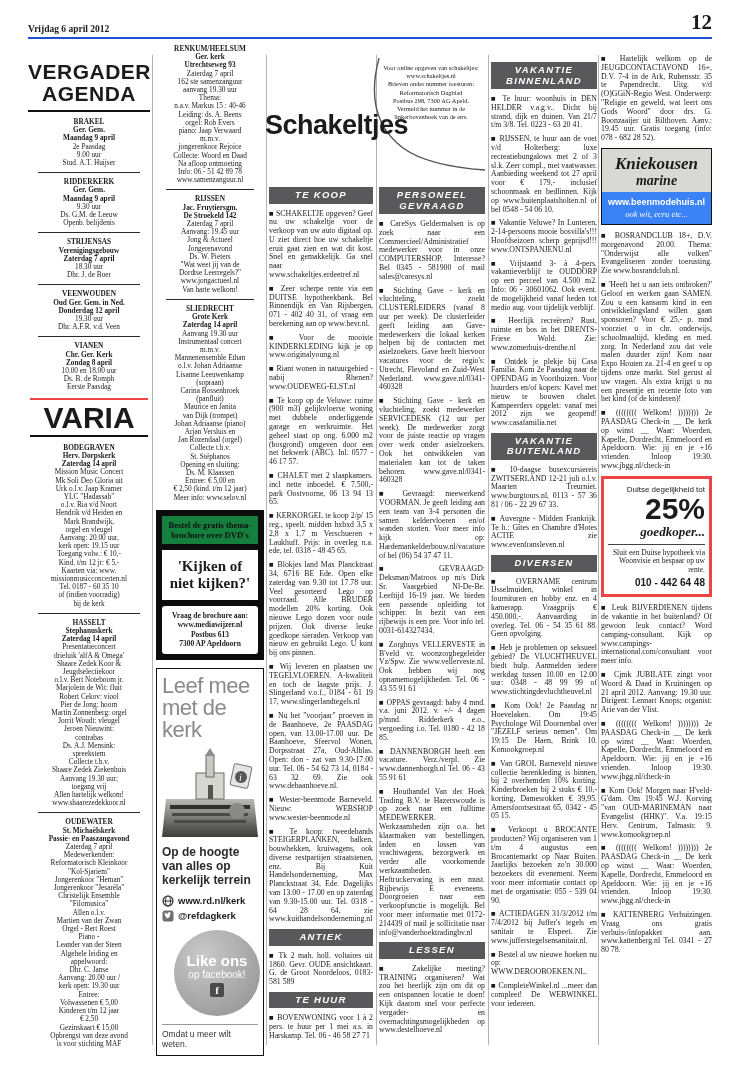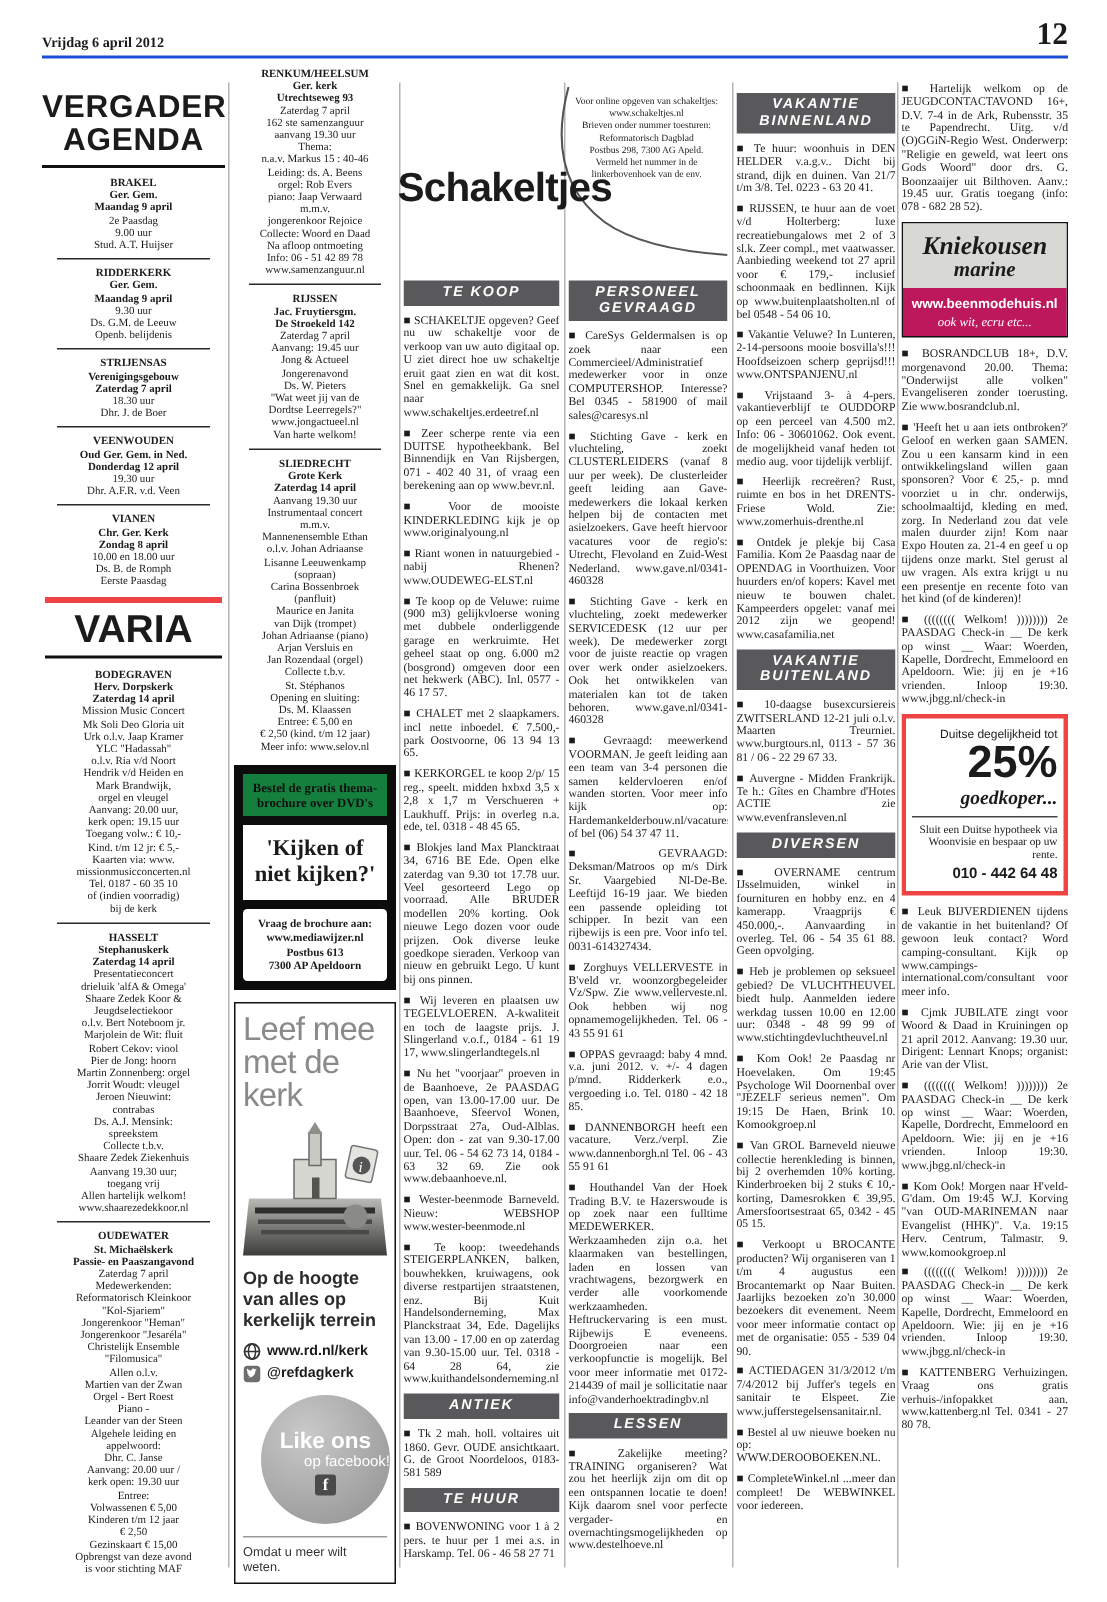--- a/index.html
+++ b/index.html
@@ -11,21 +11,21 @@
   .mh-paper{font:8.5px "Liberation Serif",serif;color:#333;}
   .mh-page{position:absolute;right:0;bottom:2px;font:bold 21px "Liberation Serif",serif;}
   
   .col{position:absolute;overflow:hidden;}
   .vline{position:absolute;top:55px;width:1px;background:#b4b4b0;height:990px;}
   
   .bigtitle{font-family:"Liberation Sans",sans-serif;font-weight:900;text-align:center;
             font-size:21px;line-height:22px;letter-spacing:.5px;padding:6px 0 5px;
             border-bottom:2px solid #111;margin-bottom:6px;}
   .variatitle{font-family:"Liberation Sans",sans-serif;font-weight:900;text-align:center;
-            font-size:26px;line-height:27px;border-top:4px solid #ef4444;border-bottom:2px solid #111;
+            font-size:30px;line-height:27px;border-top:2px solid #ef4444;border-bottom:2px solid #111;
             padding:4px 0;margin:6px 2px 7px;}
   .entry{text-align:center;font-size:7.3px;line-height:8.2px;margin:0 0 3px;}
   .entry .ehead{font-weight:bold;white-space:pre-line;}
   .entry .ebody{white-space:pre-line;}
   .sep{border:none;border-top:1px solid #2a2a2a;margin:5px 10px 5px;}
   
   .ad{font-size:7.8px;line-height:8.8px;text-align:justify;margin:0 0 5px;}
   .secbar{background:#59595c;color:#fff;text-align:center;
           font:italic bold 9.5px/10.5px "Liberation Sans",sans-serif;
           letter-spacing:1.3px;padding:3px 2px;margin:4px 0 6px;white-space:pre-line;}
@@ -47,30 +47,30 @@
   .kerkad{border:1px solid #111;margin-top:8px;padding:6px 5px;background:#fff;}
   .kerkad .ktitle{font:22px/22px "Liberation Sans",sans-serif;color:#8a8a8a;letter-spacing:-.5px;white-space:pre-line;}
   .kerkad .kimg{margin:6px 0;height:92px;}
   .kerkad .ktag{font:bold 12px/14px "Liberation Sans",sans-serif;color:#2b2b2b;white-space:pre-line;margin:4px 0 8px;}
   .kerkad .krow{display:flex;align-items:center;gap:4px;font:bold 9.5px "Liberation Sans",sans-serif;margin:3px 0;}
   .kerkad .icn{width:12px;height:12px;flex:0 0 12px;}
   .likewrap{position:relative;height:92px;margin-top:6px;}
   .likecircle{position:absolute;left:12px;top:2px;width:86px;height:86px;border-radius:50%;
           background:radial-gradient(circle at 35% 30%,#c9c9c9,#8f8f8f);text-align:center;}
   .likecircle .l1{font:bold 15px "Liberation Sans",sans-serif;color:#fff;margin-top:22px;}
-  .likecircle .l2{font:10px "Liberation Sans",sans-serif;color:#fff;text-align:right;}
+  .likecircle .l2{font:10px "Liberation Sans",sans-serif;color:#fff;}
   .fbox{display:inline-block;width:14px;height:14px;background:#4a4a4a;border-radius:2px;
         color:#fff;font:bold 11px/14px "Liberation Serif",serif;margin-top:3px;}
   .kfooter{font:8.5px "Liberation Sans",sans-serif;color:#333;border-top:1px solid #999;padding-top:4px;margin-top:4px;}
   
   .kniebox{border:1px solid #111;margin:2px 0 7px;background:#fff;}
   .kniebox .ktop{padding:6px 4px 4px;text-align:center;background:#d8d8d4;}
   .kniebox .kn1{font:bold italic 17px/18px "Liberation Serif",serif;}
   .kniebox .kn2{font:bold italic 14px/15px "Liberation Serif",serif;}
-  .kniebox .kbot{background:#be185d;color:#fff;text-align:center;padding:5px 3px;}
+  .kniebox .kbot{background:#3b82f6;color:#fff;text-align:center;padding:5px 3px;}
   .kniebox .kurl{font:bold 9px "Liberation Sans",sans-serif;}
   .kniebox .knote{font:italic 8.5px "Liberation Serif",serif;margin-top:2px;}
   .hypbox{border:3px solid #ef4444;margin:2px 0 7px;text-align:right;padding:6px 4px;background:#fff;}
   .hypbox .h1{font:8px "Liberation Sans",sans-serif;}
   .hypbox .hbig{font:bold 30px/30px "Liberation Sans",sans-serif;}
   .hypbox .h2{font:bold italic 13px "Liberation Serif",serif;margin-bottom:4px;}
   .hypbox .hbody{font:7.5px/8.6px "Liberation Serif",serif;border-top:1px solid #444;padding-top:4px;}
   .hypbox .hphone{font:bold 10px "Liberation Sans",sans-serif;margin-top:3px;}
 </style>
 </head>

